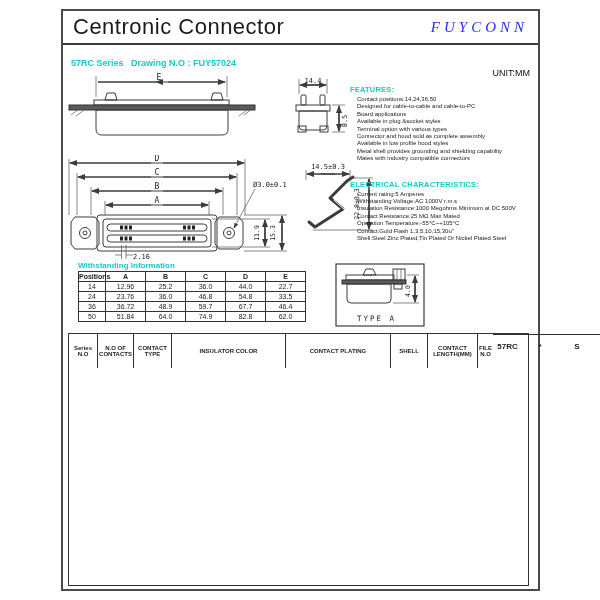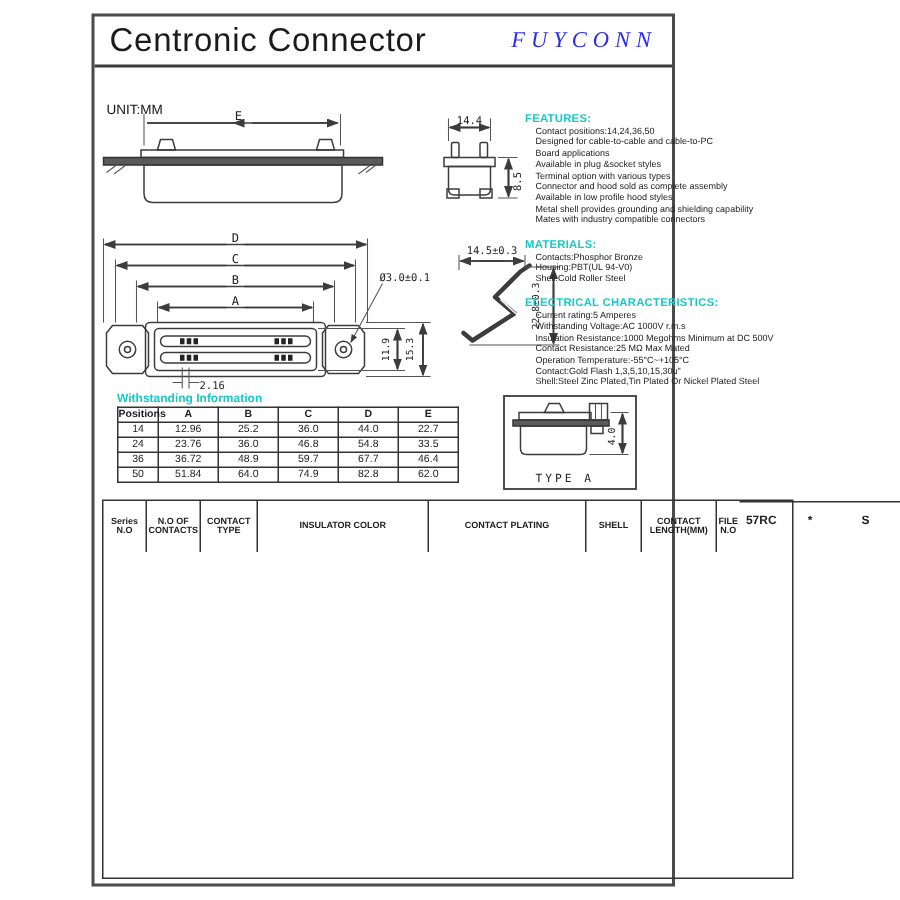--- a/index.html
+++ b/index.html
@@ -1,27 +1,27 @@
 <!DOCTYPE html>
 <html><head>
 <meta charset="utf-8">
 <style>
   html,body{margin:0;padding:0;background:#fff;width:600px;height:600px;font-family:"Liberation Sans",sans-serif;}
-  .sheet{position:absolute;left:61px;top:9px;width:389px;height:582px;border:2px solid #4b4b4b;background:#fff;box-sizing:border-box;}
+  .sheet{position:absolute;left:61px;top:9px;width:479px;height:582px;border:2px solid #4b4b4b;background:#fff;box-sizing:border-box;}
   .abs{position:absolute;}
   
   .titlebar{position:absolute;left:0;top:0;right:0;height:34px;border-bottom:2px solid #3a3a3a;display:flex;align-items:center;justify-content:space-between;padding:0 10px;box-sizing:border-box;}
   .page-title{font-size:22px;color:#1b1b1b;letter-spacing:.5px;}
   .brand{font-family:"Liberation Serif",serif;font-style:italic;font-weight:normal;font-size:15px;color:#2b2bf0;letter-spacing:4px;}
   .subrow{position:absolute;left:8px;right:8px;top:37px;display:flex;justify-content:space-between;align-items:center;}
   .series-line{font-size:9px;font-weight:bold;color:#17c9c9;white-space:pre;}
   .unit{font-size:9px;color:#111;margin-top:20px;}
   
   .col{position:absolute;left:287px;top:57px;width:189px;}
-  .sec-title{font-size:7.5px;font-weight:bold;color:#17c9c9;margin:6px 0 2px 0;letter-spacing:.2px;}
+  .sec-title{font-size:7.5px;font-weight:bold;color:#17c9c9;margin:17px 0 2px 0;letter-spacing:.2px;}
   .sec-items{padding-left:7px;font-size:6px;line-height:7.4px;color:#222;}
   .sec-items div{margin:0;}
   
   .dim-label{position:absolute;left:15px;top:250px;font-size:8px;color:#17c9c9;font-weight:bold;}
   .dim-table{position:absolute;left:15px;top:260px;border-collapse:collapse;table-layout:fixed;width:227px;}
   .dim-table td,.dim-table th{border:1px solid #333;font-size:7px;text-align:center;padding:0;height:9px;color:#1d1d1d;font-weight:normal;}
   .dim-table th{font-weight:bold;}
   
   .ord-label{position:absolute;left:5px;top:311px;font-size:10px;font-weight:bold;color:#17c9c9;letter-spacing:.3px;}
   .ord-table{position:absolute;left:5px;top:322px;width:461px;bottom:3px;border:1.5px solid #333;box-sizing:border-box;display:flex;flex-direction:row;}
@@ -42,20 +42,21 @@
 </head>
 <body>
 
 <div class="sheet">
 
   <div class="titlebar">
     <div class="page-title">Centronic Connector</div>
     <div class="brand">FUYCONN</div>
   </div>
   <div class="subrow">
+    <div class="series-line">57RC Series   Drawing N.O : FUY57024</div>
     <div class="unit">UNIT:MM</div>
   </div>
 
   <svg class="abs" style="left:1px;top:62px" width="200" height="68" viewBox="0 0 200 68">
     <defs>
       <marker id="ar1" markerWidth="8" markerHeight="6" refX="7" refY="3" orient="auto">
           <path d="M0,0 L8,3 L0,6 Z" fill="#3c3c3c"></path>
         </marker>
     </defs>
     <line class="thin" x1="32" y1="3" x2="32" y2="24"></line>
@@ -235,28 +236,20 @@
       <div class="sec-items">
           <div>Contact positions:14,24,36,50</div>
           <div>Designed for cable-to-cable and cable-to-PC</div>
           <div>Board applications</div>
           <div>Available in plug &amp;socket styles</div>
           <div>Terminal option with various types</div>
           <div>Connector and hood sold as complete assembly</div>
           <div>Available in low profile hood styles</div>
           <div>Metal shell provides grounding and shielding capability</div>
           <div>Mates with industry compatible connectors</div>
-        </div>
-    </div>
-    <div>
-      <div class="sec-title">MATERIALS:</div>
-      <div class="sec-items">
-          <div>Contacts:Phosphor Bronze</div>
-          <div>Housing:PBT(UL 94-V0)</div>
-          <div>Shell:Cold Roller Steel</div>
         </div>
     </div>
     <div>
       <div class="sec-title">ELECTRICAL CHARACTERISTICS:</div>
       <div class="sec-items">
           <div>Current rating:5 Amperes</div>
           <div>Withstanding Voltage:AC 1000V r.m.s</div>
           <div>Insulation Resistance:1000  Megohms Minimum at DC 500V</div>
           <div>Contact Resistance:25 MΩ  Max Mated</div>
           <div>Operation Temperature:-55°C~+105°C</div>

